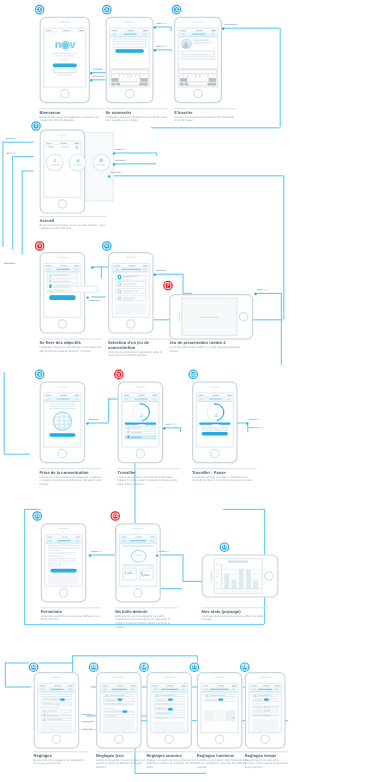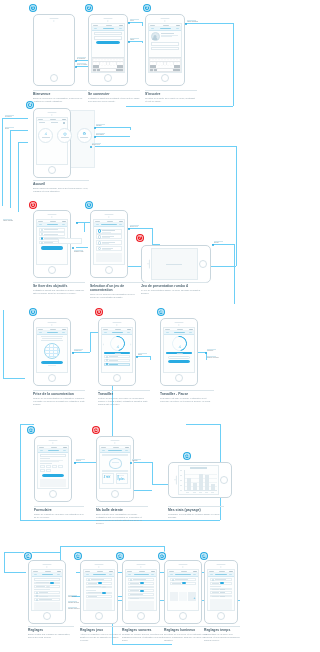--- a/index.html
+++ b/index.html
@@ -301,20 +301,38 @@
     <div class="wire h" style="left:76px;  top:572px; width:10px;"></div>
     <div class="wire h" style="left:118px; top:572px; width:14px;"></div>
     <div class="wire h" style="left:160px; top:572px; width:14px;"></div>
     <div class="wire h" style="left:202px; top:572px; width:10px;"></div>
   </div>
 
   <div class="badge cy" style="left:29px; top:4px;">1</div>
   <div class="phone" style="left:33px; top:14px; width:42px; height:72px;">
     <div class="speaker"></div>
     <div class="cam"></div>
+    <div class="viewport">
+      <div class="statusbar">
+        <i class="sb-l"></i>
+          <i class="sb-c"></i>
+          <i class="sb-r"></i>
+      </div>
+      <div style="padding:4px 3px;">
+        <div style="height:12px; display:flex; align-items:center; justify-content:center;">
+          <span style="font-size:9px; color:#6dcff6; letter-spacing:-0.5px; font-weight:bold;">n◉v</span>
+        </div>
+        <div style="height:1px;width:80%;background:#e3edf2;margin:1.2px auto;"></div>
+        <div style="height:1px;width:60%;background:#e3edf2;margin:1.2px auto;"></div>
+        <div style="height:2px;width:30%;background:#eef5f8;margin:1.8px auto;"></div>
+        <div class="btn-pill solid"></div>
+        <div class="btn-pill ghost"></div>
+        <div style="height:1px;width:44%;background:#dfe9ee;margin:1.6px auto;"></div>
+      </div>
+    </div>
     <div class="home"></div>
   </div>
   <div class="wirelabel" style="left:77px; top:57px;">
     <span class="lblbar"></span><span>se connecter</span>
   </div>
   <div class="wirelabel" style="left:77px; top:63px;">
     <span class="lblbar"></span><span>creer un compte</span>
   </div>
   <div class="dot" style="left:75px; top:60px;"></div>
   <div class="dot" style="left:75px; top:66px;"></div>

